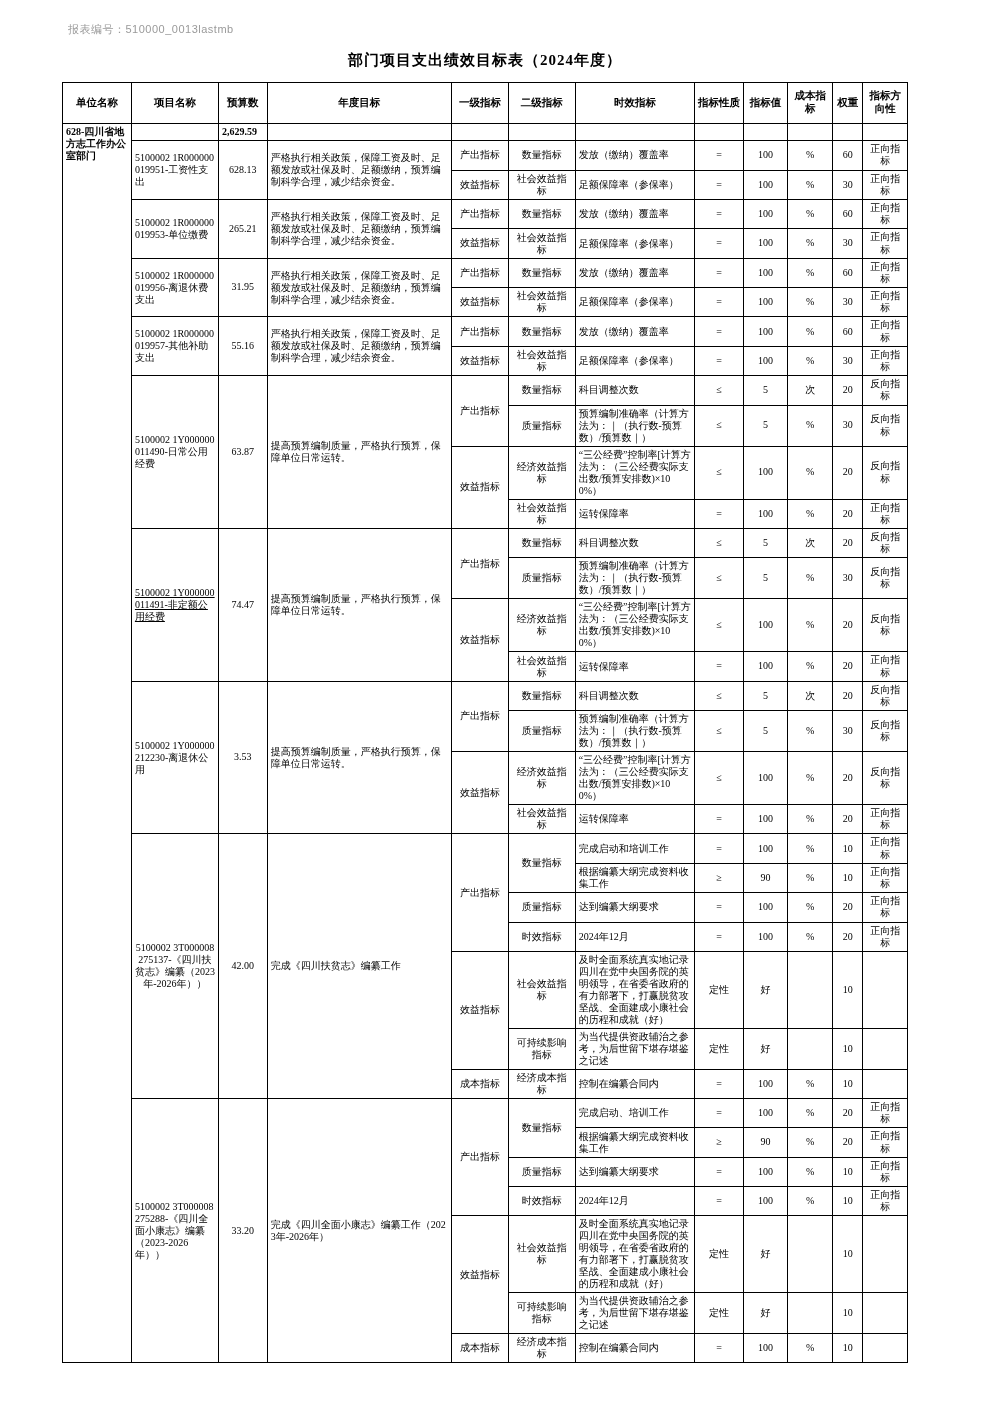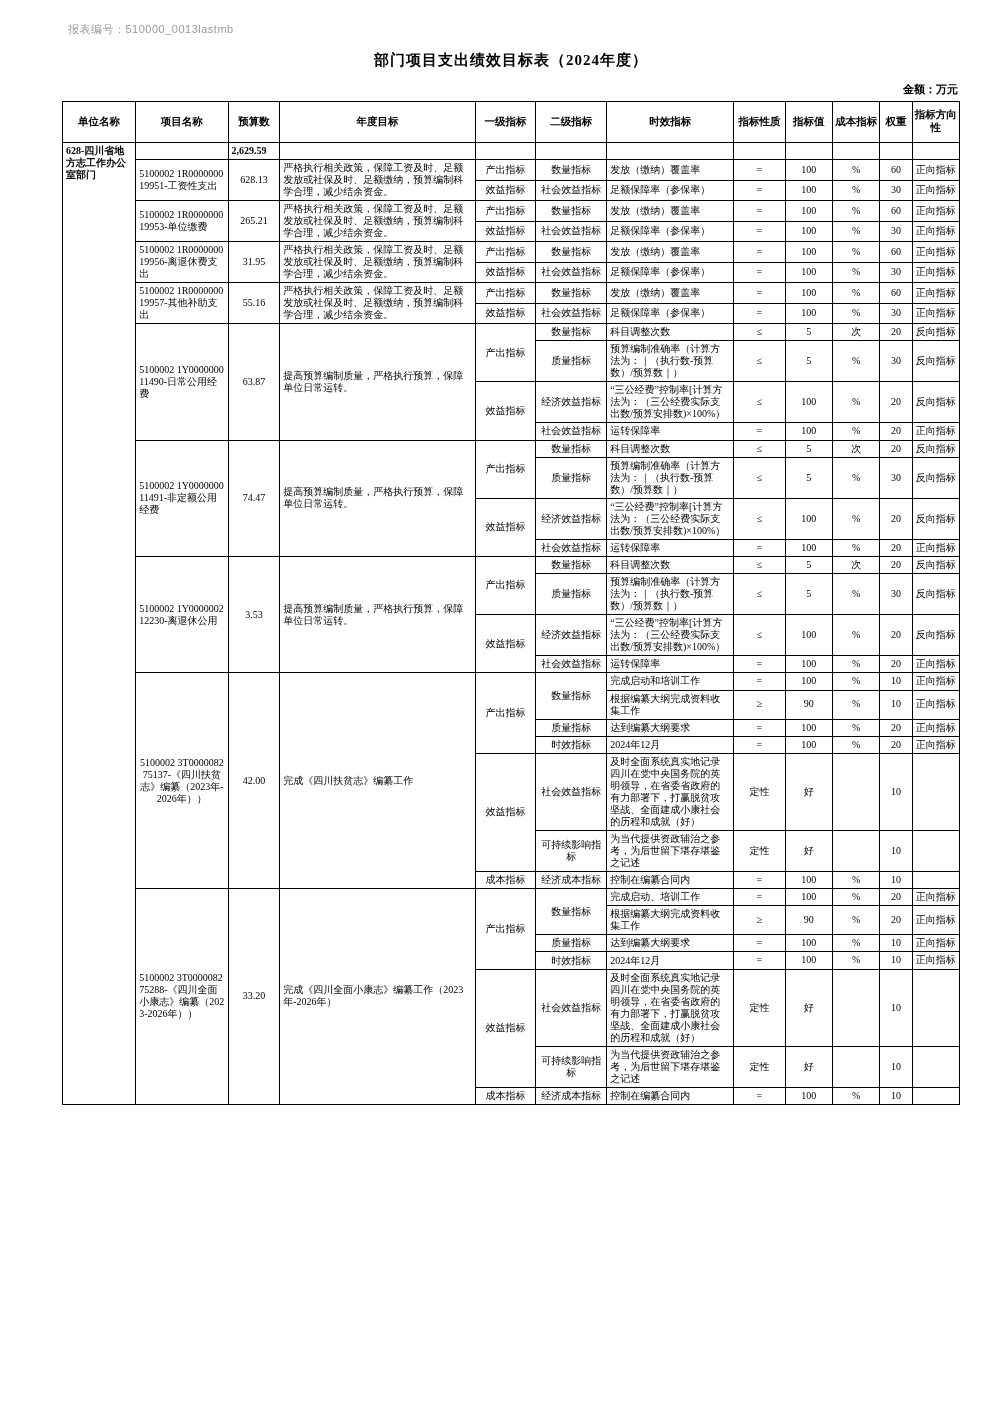--- a/index.html
+++ b/index.html
@@ -10,21 +10,21 @@
   body {
     width: 1000px;
     font-family: "Liberation Serif", "DejaVu Serif", serif;
     color: #000;
   }
   .page {
     position: relative;
     width: 1000px;
     min-height: 1414px;
     box-sizing: border-box;
-    padding: 22px 40px 10px 62px;
+    padding: 22px 92px 10px 62px;
   }
   .report-no {
     font-size: 11px;
     color: #9a9a9a;
     letter-spacing: .5px;
     margin: 0 0 14px 6px;
     font-family: "Liberation Sans", sans-serif;
   }
   .doc-title {
     text-align: center;
@@ -80,21 +80,20 @@
 </style>
 </head>
 <body>
 
 <div class="page">
 
   <div class="report-no">报表编号：510000_0013lastmb</div>
 
   <h1 class="doc-title">部门项目支出绩效目标表（2024年度）</h1>
 
-  <div class="unit-line">金额：万元</div>
 
   <table class="main">
     <colgroup>
       <col class="c1">
         <col class="c2">
         <col class="c3">
         <col class="c4">
         <col class="c5">
         <col class="c6">
       <col class="c7">
@@ -262,21 +261,21 @@
         <tr>
           <td class="c wrap-tight">社会效益指标</td>
           <td class="l wrap-tight">运转保障率</td>
           <td class="c">=</td>
           <td class="c">100</td>
           <td class="c">%</td>
           <td class="c">20</td>
           <td class="c">正向指标</td>
         </tr>
         <tr>
-          <td class="l wrap-tight" rowspan="4" style="vertical-align: middle;">5100002 1Y000000011491-非定额公用经费</td>
+          <td class="l wrap-tight" rowspan="4" style="vertical-align: middle; text-decoration: underline;">5100002 1Y000000011491-非定额公用经费</td>
           <td class="c" rowspan="4">74.47</td>
           <td class="l wrap-tight" rowspan="4">提高预算编制质量，严格执行预算，保障单位日常运转。</td>
           <td class="c" rowspan="2">产出指标</td>
           <td class="c wrap-tight">数量指标</td>
           <td class="l wrap-tight">科目调整次数</td>
           <td class="c">≤</td>
           <td class="c">5</td>
           <td class="c">次</td>
           <td class="c">20</td>
           <td class="c">反向指标</td>

